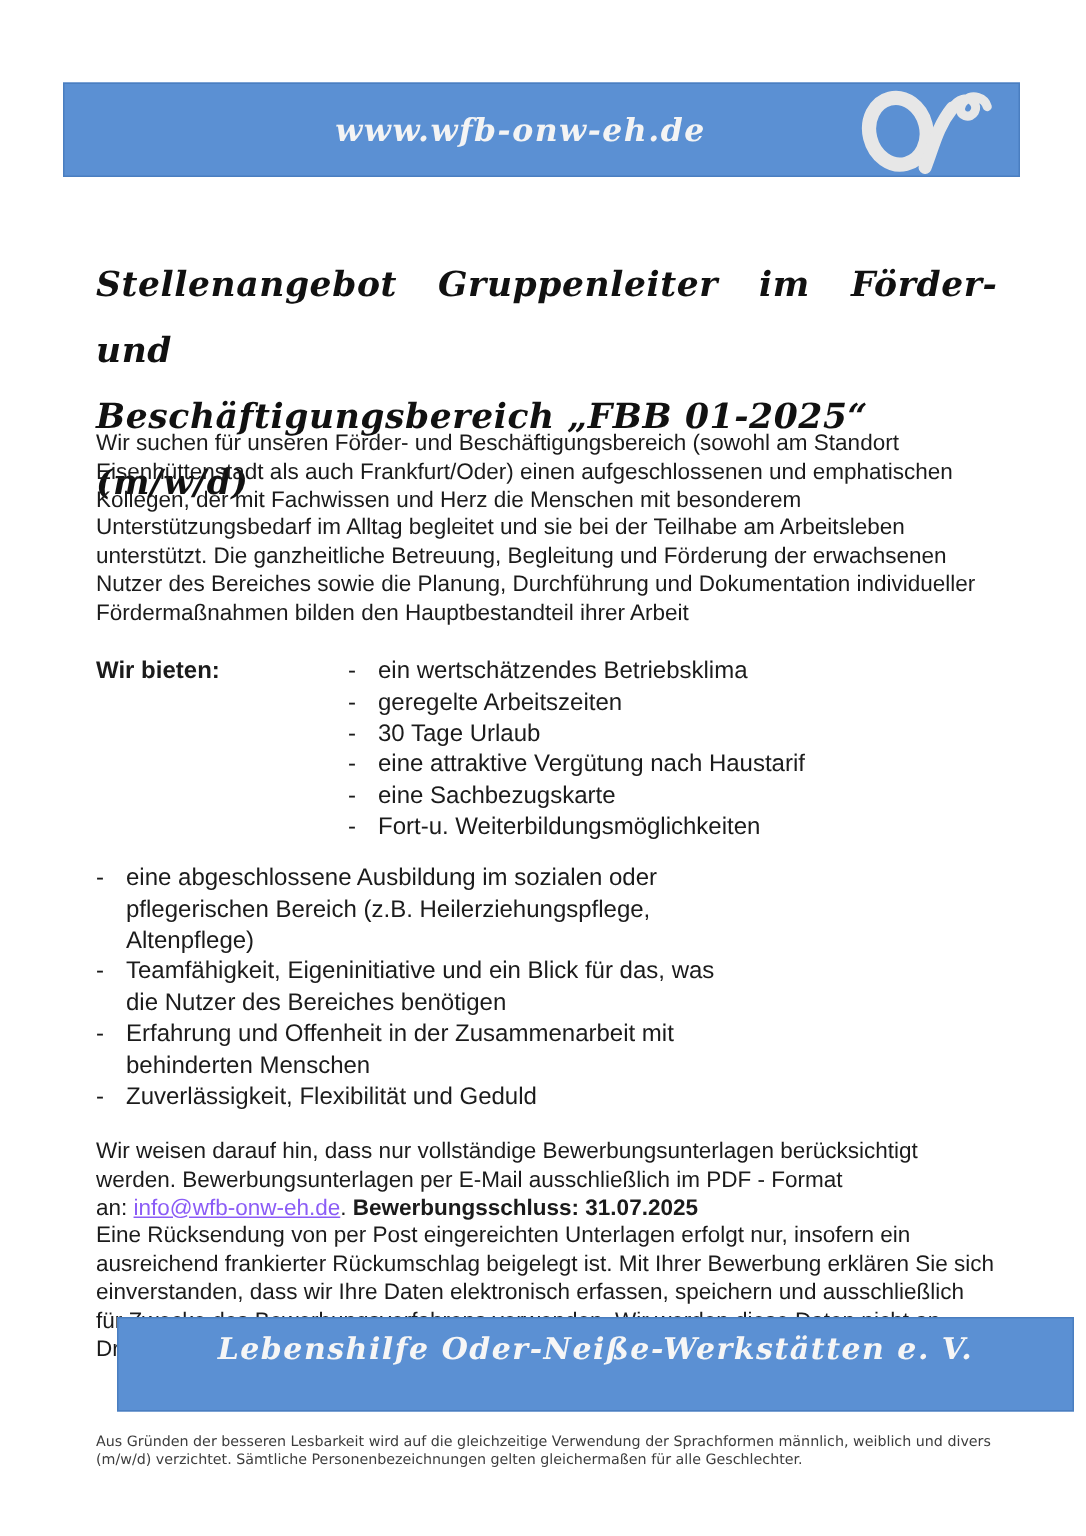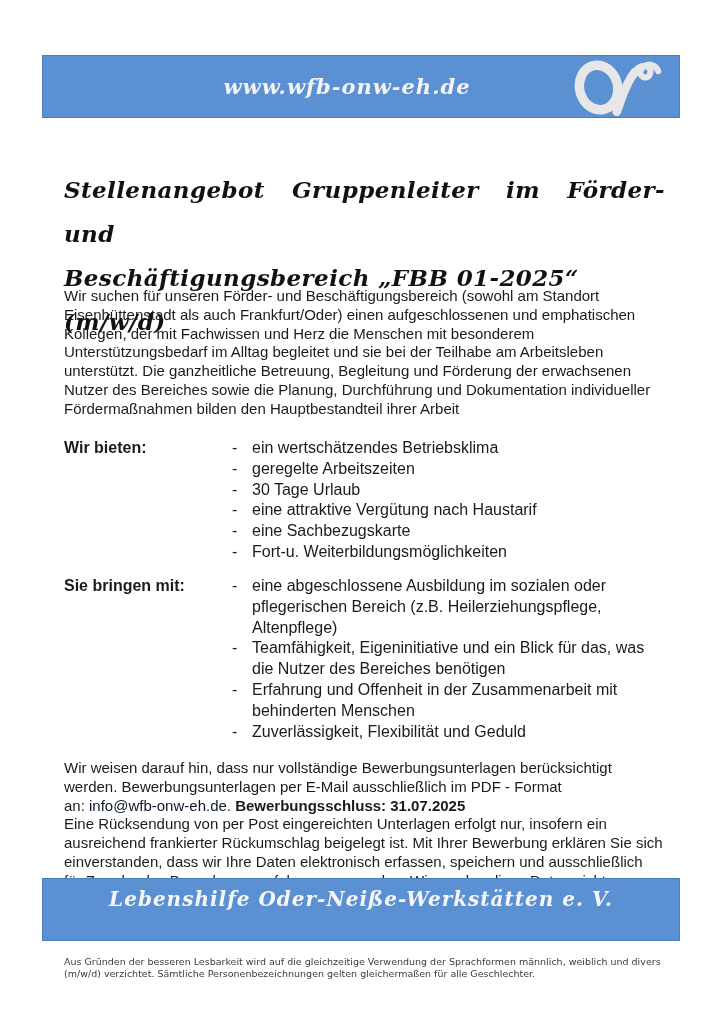--- a/index.html
+++ b/index.html
@@ -13,21 +13,21 @@
     margin:0 auto;
   }
   
   .banner{
     position:absolute;left:42px;width:638px;
     background:#5b90d3;
     border:1px solid #4a7ec0;
     box-sizing:border-box;
   }
   .banner-header{top:55px;height:63px;display:flex;align-items:center;justify-content:center;}
-  .banner-footer{top:878px;height:63px;text-align:center;}
+  .banner-footer{top:878px;height:63px;text-align:center;margin-left:36px;}
   .header-url{
     font-family:"DejaVu Serif","Liberation Serif",serif;
     font-style:italic;font-weight:bold;
     color:#f4f4f4;font-size:21px;letter-spacing:1px;
     transform:translateX(-14px);
   }
   .logo{position:absolute;right:14px;top:3px;height:57px;width:100px;}
   .footer-org{
     font-family:"DejaVu Serif","Liberation Serif",serif;
     font-style:italic;font-weight:bold;
@@ -61,21 +61,21 @@
   .section-req{top:576px;}
   .section-label{width:168px;flex:0 0 168px;font-weight:bold;}
   .item-list{flex:1;}
   .item{display:flex;}
   .dash{flex:0 0 20px;}
   .item-text{flex:1;max-width:415px;}
   .closing{
     position:absolute;left:64px;top:744px;width:600px;
     font-size:15px;line-height:18.8px;
   }
-  .email-link{color:#0f172a;cursor:pointer;}
+  .email-link{color:#8b5cf6;text-decoration:underline;cursor:pointer;}
   .deadline{font-weight:bold;}
   
   .fineprint{
     position:absolute;left:64px;top:946px;width:600px;
     font-size:9.5px;line-height:12px;color:#3c3c3c;
     font-family:"DejaVu Sans","Liberation Sans",sans-serif;
   }
 </style>
 </head>
 <body>
@@ -122,21 +122,20 @@
         <span class="item-text">eine Sachbezugskarte</span>
       </div>
       <div class="item">
         <span class="dash">-</span>
         <span class="item-text">Fort-u. Weiterbildungsmöglichkeiten</span>
       </div>
     </div>
   </div>
 
   <div class="section section-req">
-    <div class="section-label">Sie bringen mit:</div>
     <div class="item-list">
       <div class="item">
         <span class="dash">-</span>
         <span class="item-text">eine abgeschlossene Ausbildung im sozialen oder pflegerischen Bereich (z.B. Heilerziehungspflege, Altenpflege)</span>
       </div>
       <div class="item">
         <span class="dash">-</span>
         <span class="item-text">Teamfähigkeit, Eigeninitiative und ein Blick für das, was die Nutzer des Bereiches benötigen</span>
       </div>
       <div class="item">

